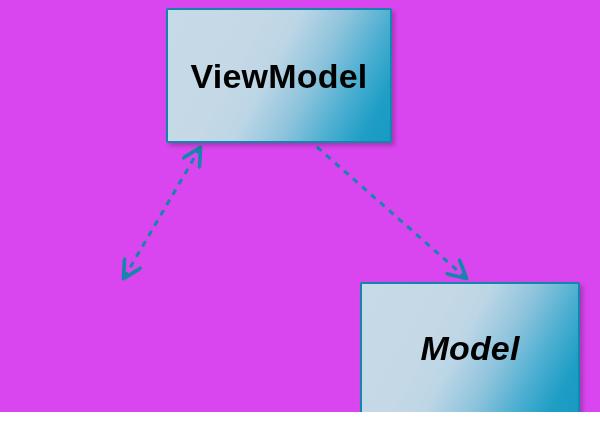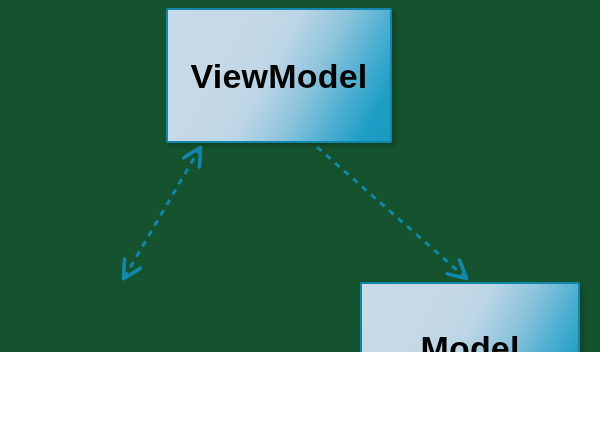--- a/index.html
+++ b/index.html
@@ -3,22 +3,22 @@
 <meta charset="utf-8">
 <style>
   html, body {
     margin: 0;
     padding: 0;
     background: #ffffff;
   }
   #canvas {
     position: relative;
     width: 600px;
-    height: 352px;
-    background: #14532d;
+    height: 412px;
+    background: #d946ef;
     overflow: hidden;
     font-family: "Liberation Sans", sans-serif;
   }
 
   
   #connectors {
     position: absolute;
     left: 0;
     top: 0;
     width: 600px;
@@ -67,20 +67,21 @@
     left: 10px;
     top: 282px;
     width: 221px;
     height: 132px;
   }
   #node-model {
     left: 360px;
     top: 282px;
     width: 220px;
     height: 132px;
+    font-style: italic;
   }
 </style>
 </head>
 <body>
 
 <div id="canvas">
 
   <svg id="connectors" viewBox="0 0 600 440" width="600" height="440" xmlns="http://www.w3.org/2000/svg">
     <defs>
       <marker id="arrow-open-end" viewBox="0 0 12 12" refX="10.5" refY="6" markerWidth="7" markerHeight="7" orient="auto-start-reverse" markerUnits="strokeWidth">

